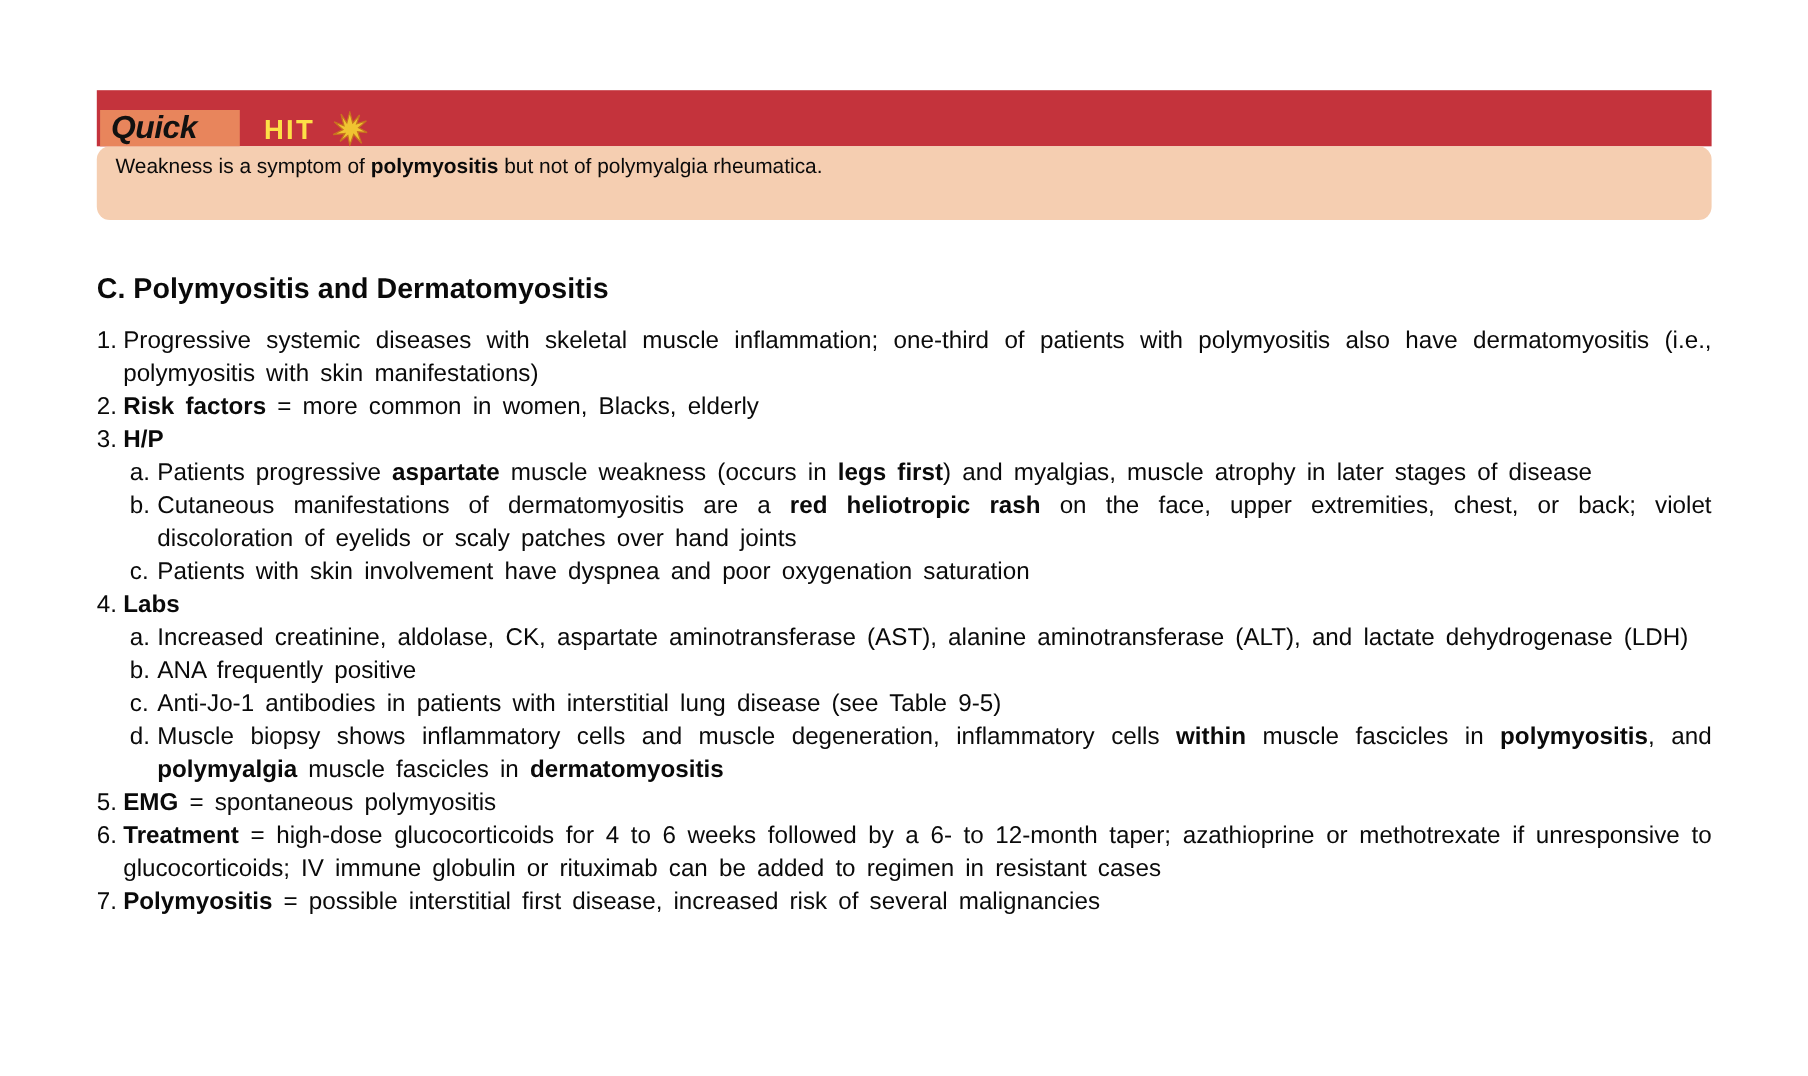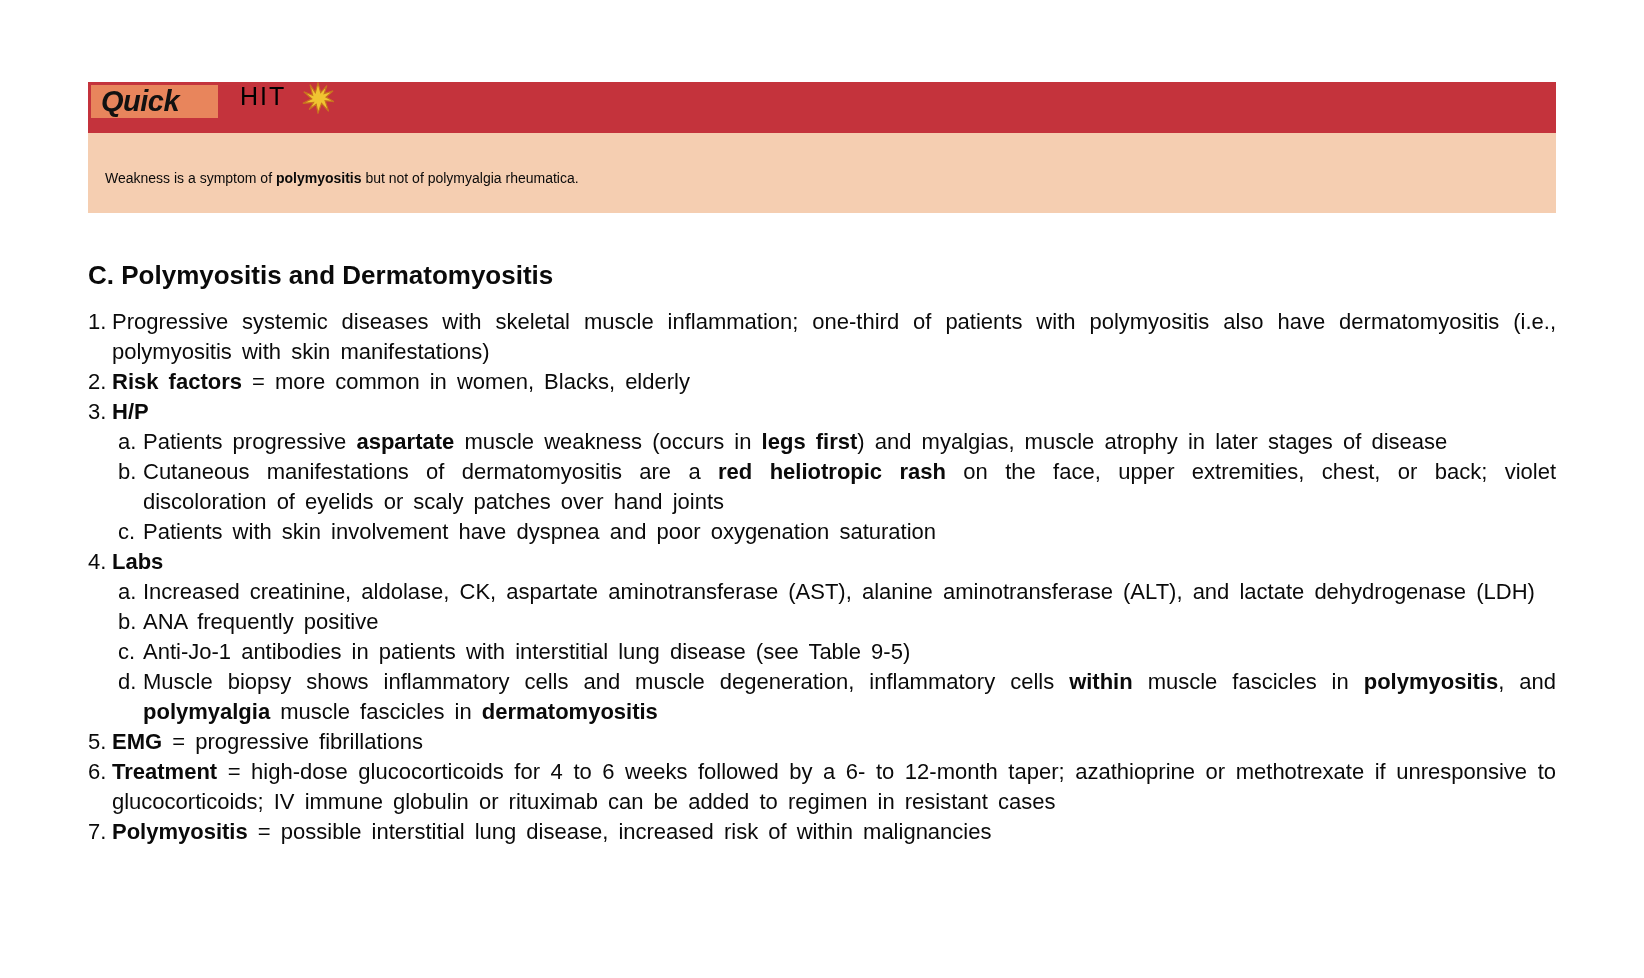--- a/index.html
+++ b/index.html
@@ -21,46 +21,46 @@
   }
   .content{
     position:absolute;left:88px;top:82px;width:1468px;
   }
   
   .qh-box{width:100%;}
   .qh-header{
     height:51px;
     background:var(--qh-red);
     display:flex;
-    align-items:flex-start;
+    align-items:flex-end;
   }
   .qh-tab{
     margin-left:3px;margin-top:3px;
     width:127px;
     background:var(--qh-salmon);
     display:flex;align-items:center;
     padding-left:10px;
   }
   .qh-quick{
     font-size:29px;font-weight:bold;font-style:italic;
     letter-spacing:-0.5px;color:#111;
   }
   .qh-hit{
     display:flex;align-items:center;
     margin-left:22px;
-    color:#000000;font-size:25px;font-weight:normal;letter-spacing:2px;
+    color:#fde047;font-size:25px;font-weight:bold;letter-spacing:2px;
   }
   .qh-star{
     display:flex;align-items:center;margin-left:16px;
   }
   .qh-body{
     background:var(--qh-peach);
     min-height:67px;
-    padding:30px 24px 20px 17px;
-    font-size:14px;line-height:30px;
+    padding:4px 24px 20px 17px;
+    font-size:19px;line-height:30px;border-radius:12px;
   }
   
   .section-heading{
     margin-top:44px;
     font-size:26px;font-weight:bold;line-height:36px;
   }
   .content-list{
     margin-top:14px;
     font-size:22px;line-height:30px;
   }
@@ -137,25 +137,25 @@
       <div class="li lvl2">
         <span class="marker">c.</span>
         <div class="text"><span>Anti-Jo-1 antibodies in patients with interstitial lung disease (see Table 9-5)</span></div>
       </div>
       <div class="li lvl2">
         <span class="marker">d.</span>
         <div class="text"><span>Muscle biopsy shows inflammatory cells and muscle degeneration, inflammatory cells </span><span class="b">within</span><span> muscle fascicles in </span><span class="b">polymyositis</span><span>, and </span><span class="b">polymyalgia</span><span> muscle fascicles in </span><span class="b">dermatomyositis</span></div>
       </div>
       <div class="li lvl1">
         <span class="marker">5.</span>
-        <div class="text"><span class="b">EMG</span><span> = progressive fibrillations</span></div>
+        <div class="text"><span class="b">EMG</span><span> = spontaneous polymyositis</span></div>
       </div>
       <div class="li lvl1">
         <span class="marker">6.</span>
         <div class="text"><span class="b">Treatment</span><span> = high-dose glucocorticoids for 4 to 6 weeks followed by a 6- to 12-month taper; azathioprine or methotrexate if unresponsive to glucocorticoids; IV immune globulin or rituximab can be added to regimen in resistant cases</span></div>
       </div>
       <div class="li lvl1">
         <span class="marker">7.</span>
-        <div class="text"><span class="b">Polymyositis</span><span> = possible interstitial lung disease, increased risk of within malignancies</span></div>
+        <div class="text"><span class="b">Polymyositis</span><span> = possible interstitial first disease, increased risk of several malignancies</span></div>
       </div>
     </div>
 
 </div>
 
 </body></html>

